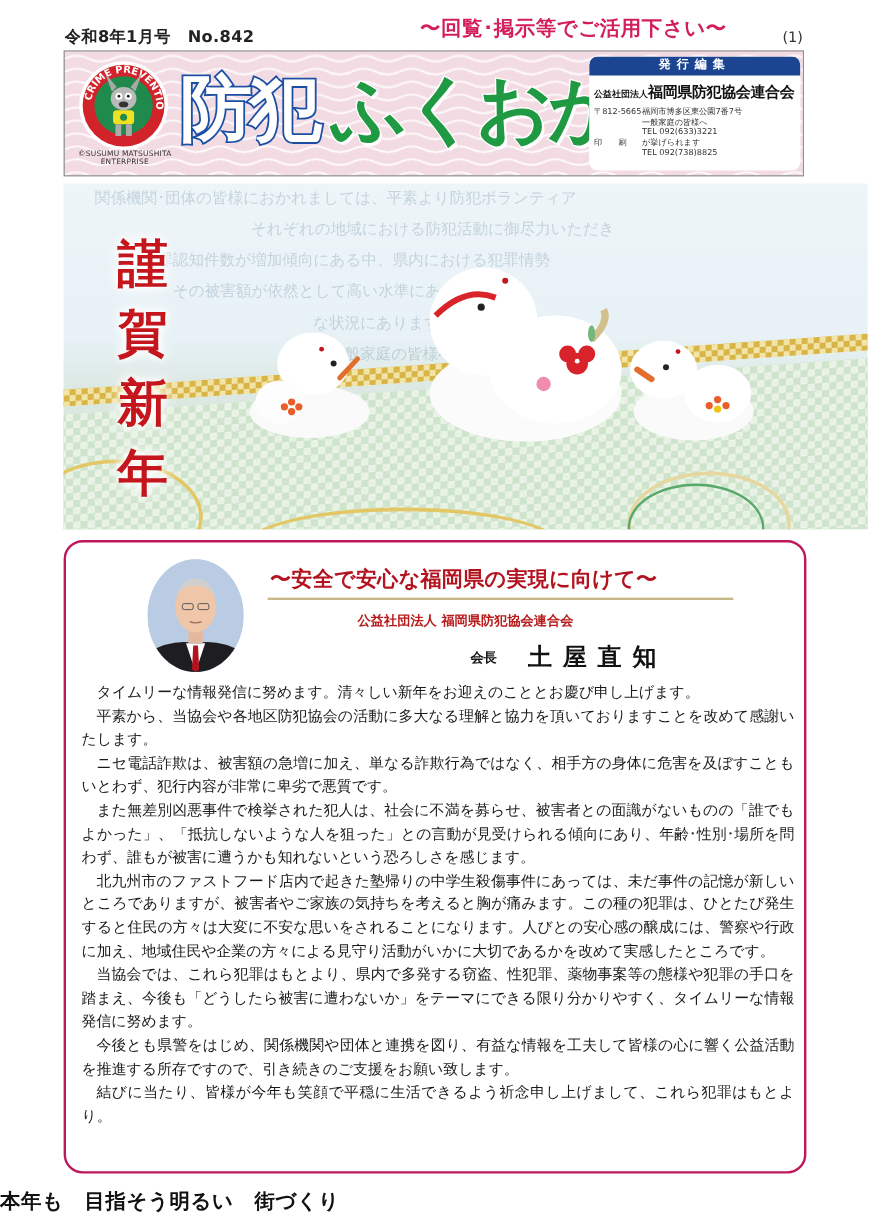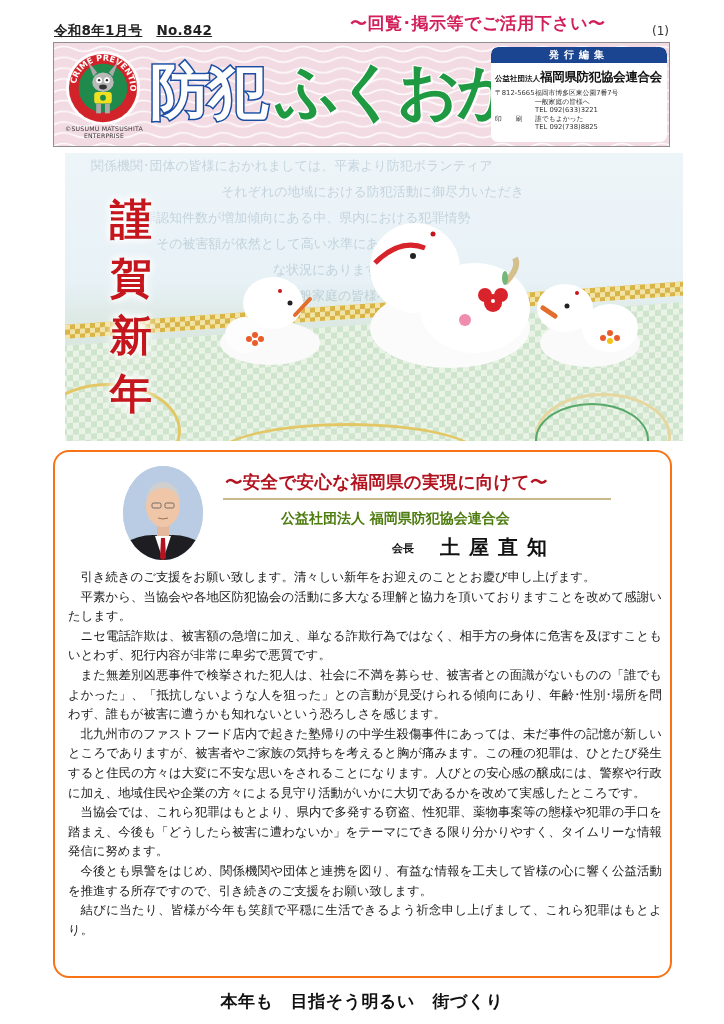--- a/index.html
+++ b/index.html
@@ -1,19 +1,19 @@
 <!DOCTYPE html>
 <html><head>
 <meta charset="utf-8">
 <style>
   html,body{margin:0;padding:0;background:#fff;}
   body{width:724px;height:1024px;position:relative;overflow:hidden;font-family:"DejaVu Sans","Liberation Sans",sans-serif;color:#222;}
   .abs{position:absolute;}
   
-  #issue{left:54px;top:22px;font-size:13.5px;font-weight:bold;color:#222;letter-spacing:0.3px;white-space:nowrap;text-decoration:underline;}
+  #issue{left:54px;top:22px;font-size:13.5px;font-weight:bold;color:#222;letter-spacing:0.3px;white-space:nowrap;}
   #issue .no{margin-left:14px;}
   #slogan-top{left:350px;top:12px;font-size:17px;font-weight:bold;color:#d21f5a;white-space:nowrap;letter-spacing:0.5px;}
   #pageno{left:652px;top:24px;font-size:12px;color:#333;}
   
   #masthead{left:53px;top:42px;width:617px;height:105px;border:1.5px solid #8f8f8f;box-sizing:border-box;
     background-color:#f6e3ea;
     background-image:repeating-linear-gradient(0deg, rgba(255,255,255,0) 0px, rgba(255,255,255,0) 9px, rgba(255,255,255,0.85) 9px, rgba(255,255,255,0.85) 11px);
     overflow:hidden;}
   #waves{position:absolute;left:0;top:0;width:100%;height:100%;}
   #logo{position:absolute;left:10px;top:6px;width:78px;height:78px;}
@@ -24,47 +24,47 @@
     -webkit-text-stroke:2px #fff;paint-order:stroke fill;text-shadow:2px 2px 0 #fff,-1px -1px 0 #fff;}
   #pubbox{position:absolute;left:437px;top:4px;width:176px;height:95px;background:#fff;border-radius:7px;overflow:hidden;}
   #pubhead{height:16px;background:#1b4590;color:#fff;font-size:10px;font-weight:bold;text-align:center;line-height:16px;letter-spacing:5px;border-radius:7px 7px 0 0;}
   #puborg{padding:3px 12px 0 4px;white-space:nowrap;}
   #puborg .small{font-size:7.5px;font-weight:bold;color:#111;}
   #puborg .big{font-size:12.5px;font-weight:bold;color:#111;letter-spacing:-0.3px;}
   .pubrow{display:flex;font-size:6.8px;line-height:8.6px;color:#333;padding-left:4px;}
   .pubrow .k{width:40px;flex:none;}
   .pubrow .v{flex:1;}
   
-  #hero{left:65px;top:153px;width:618px;height:288px;overflow:hidden;
+  #hero{left:53px;top:153px;width:670px;height:288px;overflow:hidden;
     background:linear-gradient(180deg,#eef5f9 0%,#e7f1f6 45%,#dde9e4 58%,#cfe3d0 100%);}
   #hero-bgtext{position:absolute;left:0;top:0;width:100%;height:170px;opacity:0.28;font-size:13px;line-height:26px;color:#5a7f95;white-space:nowrap;overflow:hidden;}
   #hero-mat{position:absolute;left:-40px;top:170px;width:720px;height:140px;transform:skewY(-4deg);
     background-color:#cfe4cc;
     background-image:linear-gradient(45deg,#e9f3e6 25%,transparent 25%,transparent 75%,#e9f3e6 75%),linear-gradient(45deg,#e9f3e6 25%,transparent 25%,transparent 75%,#e9f3e6 75%);
     background-size:12px 12px;background-position:0 0,6px 6px;}
   #hero-band{position:absolute;left:-20px;top:148px;width:720px;height:14px;transform:skewY(-4deg);
     background-image:linear-gradient(45deg,#d8b446 25%,transparent 25%,transparent 75%,#d8b446 75%),linear-gradient(45deg,#d8b446 25%,transparent 25%,transparent 75%,#d8b446 75%);
     background-color:#f2e3a6;background-size:10px 10px;background-position:0 0,5px 5px;}
   #kinga{position:absolute;left:38px;top:38px;width:56px;text-align:center;font-size:42px;line-height:58px;font-weight:bold;color:#c4161c;
     text-shadow:0 0 6px #fff,0 0 10px #fff,0 0 14px #fff;}
   .horse{position:absolute;}
   .cord{position:absolute;border-radius:50%;border:3px solid #e3c765;}
   
-  #msgbox{left:53px;top:450px;width:619px;height:528px;border:2px solid #f97316;border-radius:16px;box-sizing:border-box;background:#fff;}
+  #msgbox{left:53px;top:450px;width:619px;height:528px;border:2px solid #be185d;border-radius:16px;box-sizing:border-box;background:#fff;}
   #photo{position:absolute;left:68px;top:14px;width:80px;height:94px;border-radius:50%;overflow:hidden;background:#b9cce3;}
   #msg-title{position:absolute;left:170px;top:18px;font-family:"DejaVu Serif","Liberation Serif",serif;font-size:17.5px;font-weight:bold;color:#b3121f;white-space:nowrap;letter-spacing:0.3px;}
   #msg-rule{position:absolute;left:168px;top:46px;width:388px;height:1.5px;background:#c9b98a;}
-  #msg-org{position:absolute;left:226px;top:58px;font-family:"DejaVu Serif","Liberation Serif",serif;font-size:14px;font-weight:bold;color:#4d7c0f;white-space:nowrap;}
+  #msg-org{position:absolute;left:243px;top:58px;font-family:"DejaVu Serif","Liberation Serif",serif;font-size:11px;font-weight:bold;color:#b91c1c;white-space:nowrap;}
   #msg-sig{position:absolute;left:337px;top:82px;font-family:"DejaVu Serif","Liberation Serif",serif;color:#111;white-space:nowrap;}
   #msg-sig .role{font-size:11px;font-weight:bold;margin-right:26px;vertical-align:2px;}
   #msg-sig .name{font-size:20px;font-weight:bold;letter-spacing:9px;}
   #msg-body{position:absolute;left:13px;top:115px;width:594px;font-family:"DejaVu Serif","Liberation Serif",serif;font-size:12.4px;line-height:19.6px;color:#1a1a1a;}
   #msg-body p{margin:0;text-indent:1em;text-align:justify;}
   
-  #footer{left:0;top:990px;width:724px;text-align:center;font-size:17px;font-weight:bold;color:#111;letter-spacing:0.5px;word-spacing:16px;}
+  #footer{left:0;top:990px;width:724px;text-align:left;font-size:17px;font-weight:bold;color:#111;letter-spacing:0.5px;word-spacing:16px;}
 </style>
 </head>
 <body>
 
 <div id="issue" class="abs">
   <span>令和8年1月号</span><span class="no">No.842</span>
 </div>
 <div id="slogan-top" class="abs">〜回覧･掲示等でご活用下さい〜</div>
 <div id="pageno" class="abs">(1)</div>
 
@@ -118,21 +118,21 @@
     <div class="pubrow">
         <span class="k"></span>
         <span class="v">一般家庭の皆様へ</span>
       </div>
     <div class="pubrow">
         <span class="k"></span>
         <span class="v">TEL 092(633)3221</span>
       </div>
     <div class="pubrow">
         <span class="k">印　　刷</span>
-        <span class="v">誰でもよかった</span>
+        <span class="v">が挙げられます</span>
       </div>
     <div class="pubrow">
         <span class="k"></span>
         <span class="v">TEL 092(738)8825</span>
       </div>
   </div>
 </div>
 
 <div id="hero" class="abs">
   <div id="hero-bgtext">
@@ -214,21 +214,21 @@
       <path d="M35 52 Q40 54 45 52" stroke="#a0705a" stroke-width="1" fill="none"></path>
     </svg>
   </div>
   <div id="msg-title">〜安全で安心な福岡県の実現に向けて〜</div>
   <div id="msg-rule"></div>
   <div id="msg-org">公益社団法人 福岡県防犯協会連合会</div>
   <div id="msg-sig">
     <span class="role">会長</span><span class="name">土屋直知</span>
   </div>
   <div id="msg-body">
-    <p>引き続きのご支援をお願い致します。清々しい新年をお迎えのこととお慶び申し上げます。</p>
+    <p>タイムリーな情報発信に努めます。清々しい新年をお迎えのこととお慶び申し上げます。</p>
     <p>平素から、当協会や各地区防犯協会の活動に多大なる理解と協力を頂いておりますことを改めて感謝いたします。</p>
     <p>ニセ電話詐欺は、被害額の急増に加え、単なる詐欺行為ではなく、相手方の身体に危害を及ぼすこともいとわず、犯行内容が非常に卑劣で悪質です。</p>
     <p>また無差別凶悪事件で検挙された犯人は、社会に不満を募らせ、被害者との面識がないものの「誰でもよかった」、「抵抗しないような人を狙った」との言動が見受けられる傾向にあり、年齢･性別･場所を問わず、誰もが被害に遭うかも知れないという恐ろしさを感じます。</p>
     <p>北九州市のファストフード店内で起きた塾帰りの中学生殺傷事件にあっては、未だ事件の記憶が新しいところでありますが、被害者やご家族の気持ちを考えると胸が痛みます。この種の犯罪は、ひとたび発生すると住民の方々は大変に不安な思いをされることになります。人びとの安心感の醸成には、警察や行政に加え、地域住民や企業の方々による見守り活動がいかに大切であるかを改めて実感したところです。</p>
     <p>当協会では、これら犯罪はもとより、県内で多発する窃盗、性犯罪、薬物事案等の態様や犯罪の手口を踏まえ、今後も「どうしたら被害に遭わないか」をテーマにできる限り分かりやすく、タイムリーな情報発信に努めます。</p>
     <p>今後とも県警をはじめ、関係機関や団体と連携を図り、有益な情報を工夫して皆様の心に響く公益活動を推進する所存ですので、引き続きのご支援をお願い致します。</p>
     <p>結びに当たり、皆様が今年も笑顔で平穏に生活できるよう祈念申し上げまして、これら犯罪はもとより。</p>
   </div>
 </div>
 

